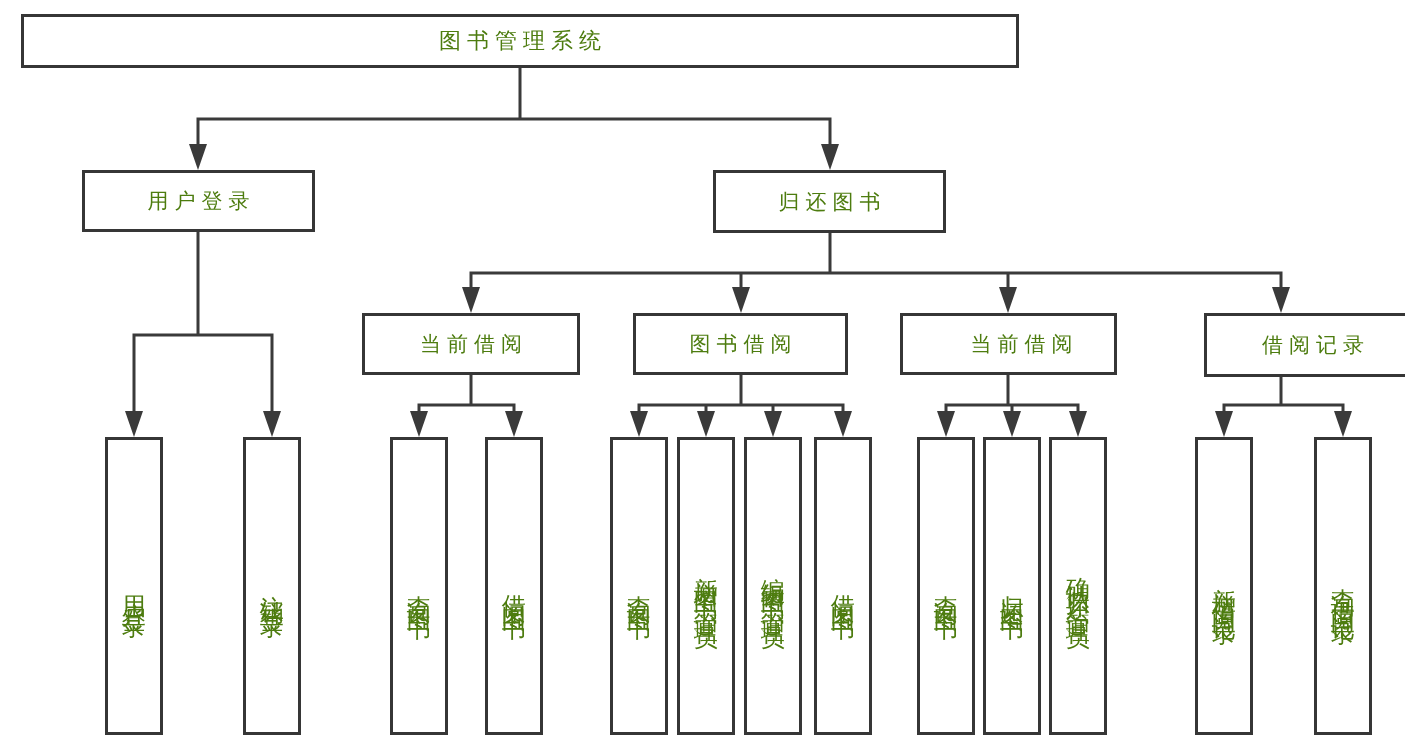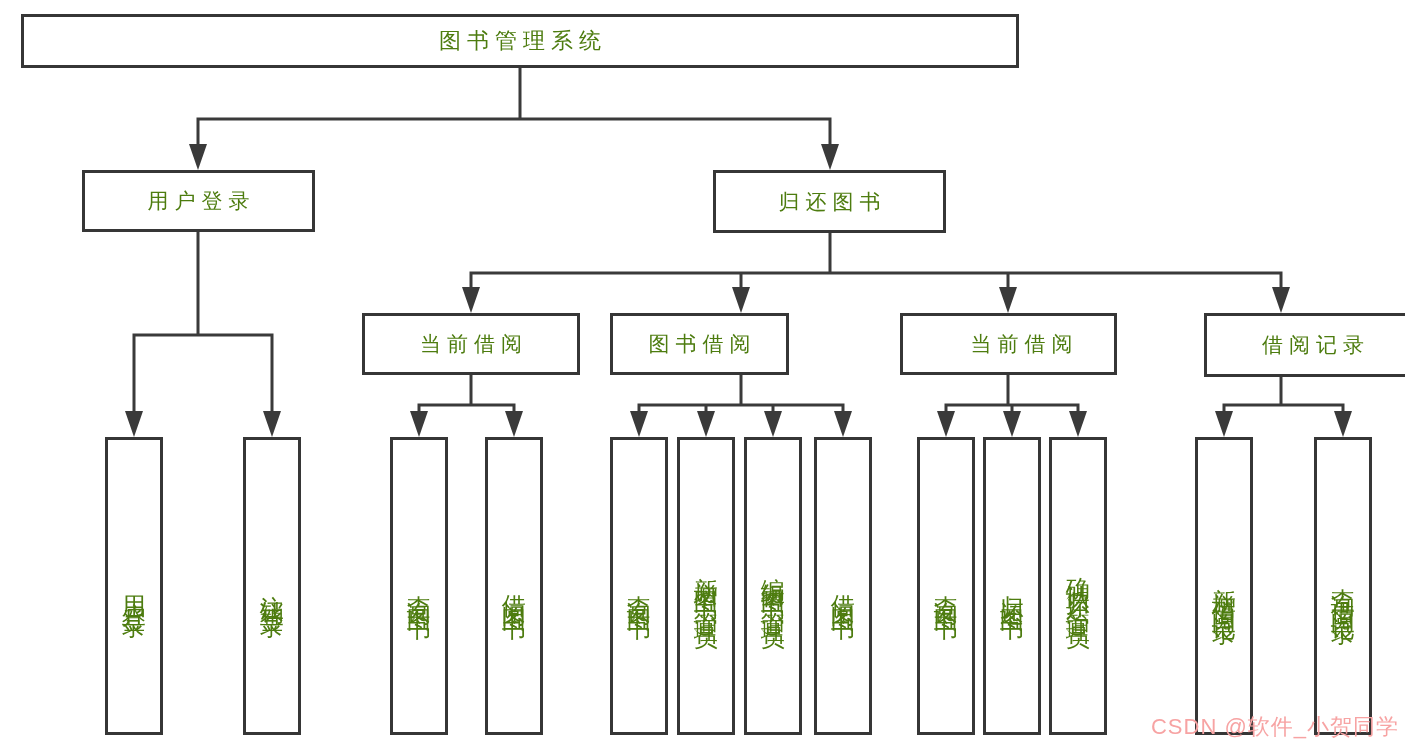--- a/index.html
+++ b/index.html
@@ -115,21 +115,21 @@
   <div class="node hbox" style="left:82px; top:170px; width:233px; height:62px;">
     <span>用户登录</span>
   </div>
   <div class="node hbox" style="left:713px; top:170px; width:233px; height:63px;">
     <span>归还图书</span>
   </div>
 
   <div class="node hbox" style="left:362px; top:313px; width:218px; height:62px;">
     <span>当前借阅</span>
   </div>
-  <div class="node hbox" style="left:610px; top:313px; width:179px; height:62px;">
+  <div class="node hbox" style="left:633px; top:313px; width:215px; height:62px;">
     <span>图书借阅</span>
   </div>
   <div class="node hbox" style="left:900px; top:313px; width:217px; height:62px;padding-left:26px;">
     <span>当前借阅</span>
   </div>
   <div class="node hbox" style="left:1204px; top:313px; width:218px; height:64px;">
     <span>借阅记录</span>
   </div>
 
   <div class="node vbox" style="left:105px; top:437px; width:58px; height:298px;">
@@ -169,15 +169,14 @@
     <span>确认归还（管理员）</span>
   </div>
 
   <div class="node vbox" style="left:1195px; top:437px; width:58px; height:298px;">
     <span>新增借阅记录</span>
   </div>
   <div class="node vbox" style="left:1314px; top:437px; width:58px; height:298px;">
     <span>查询借阅记录</span>
   </div>
 
-  <div class="watermark">CSDN @软件_小贺同学</div>
 
 </div>
 
 </body></html>

